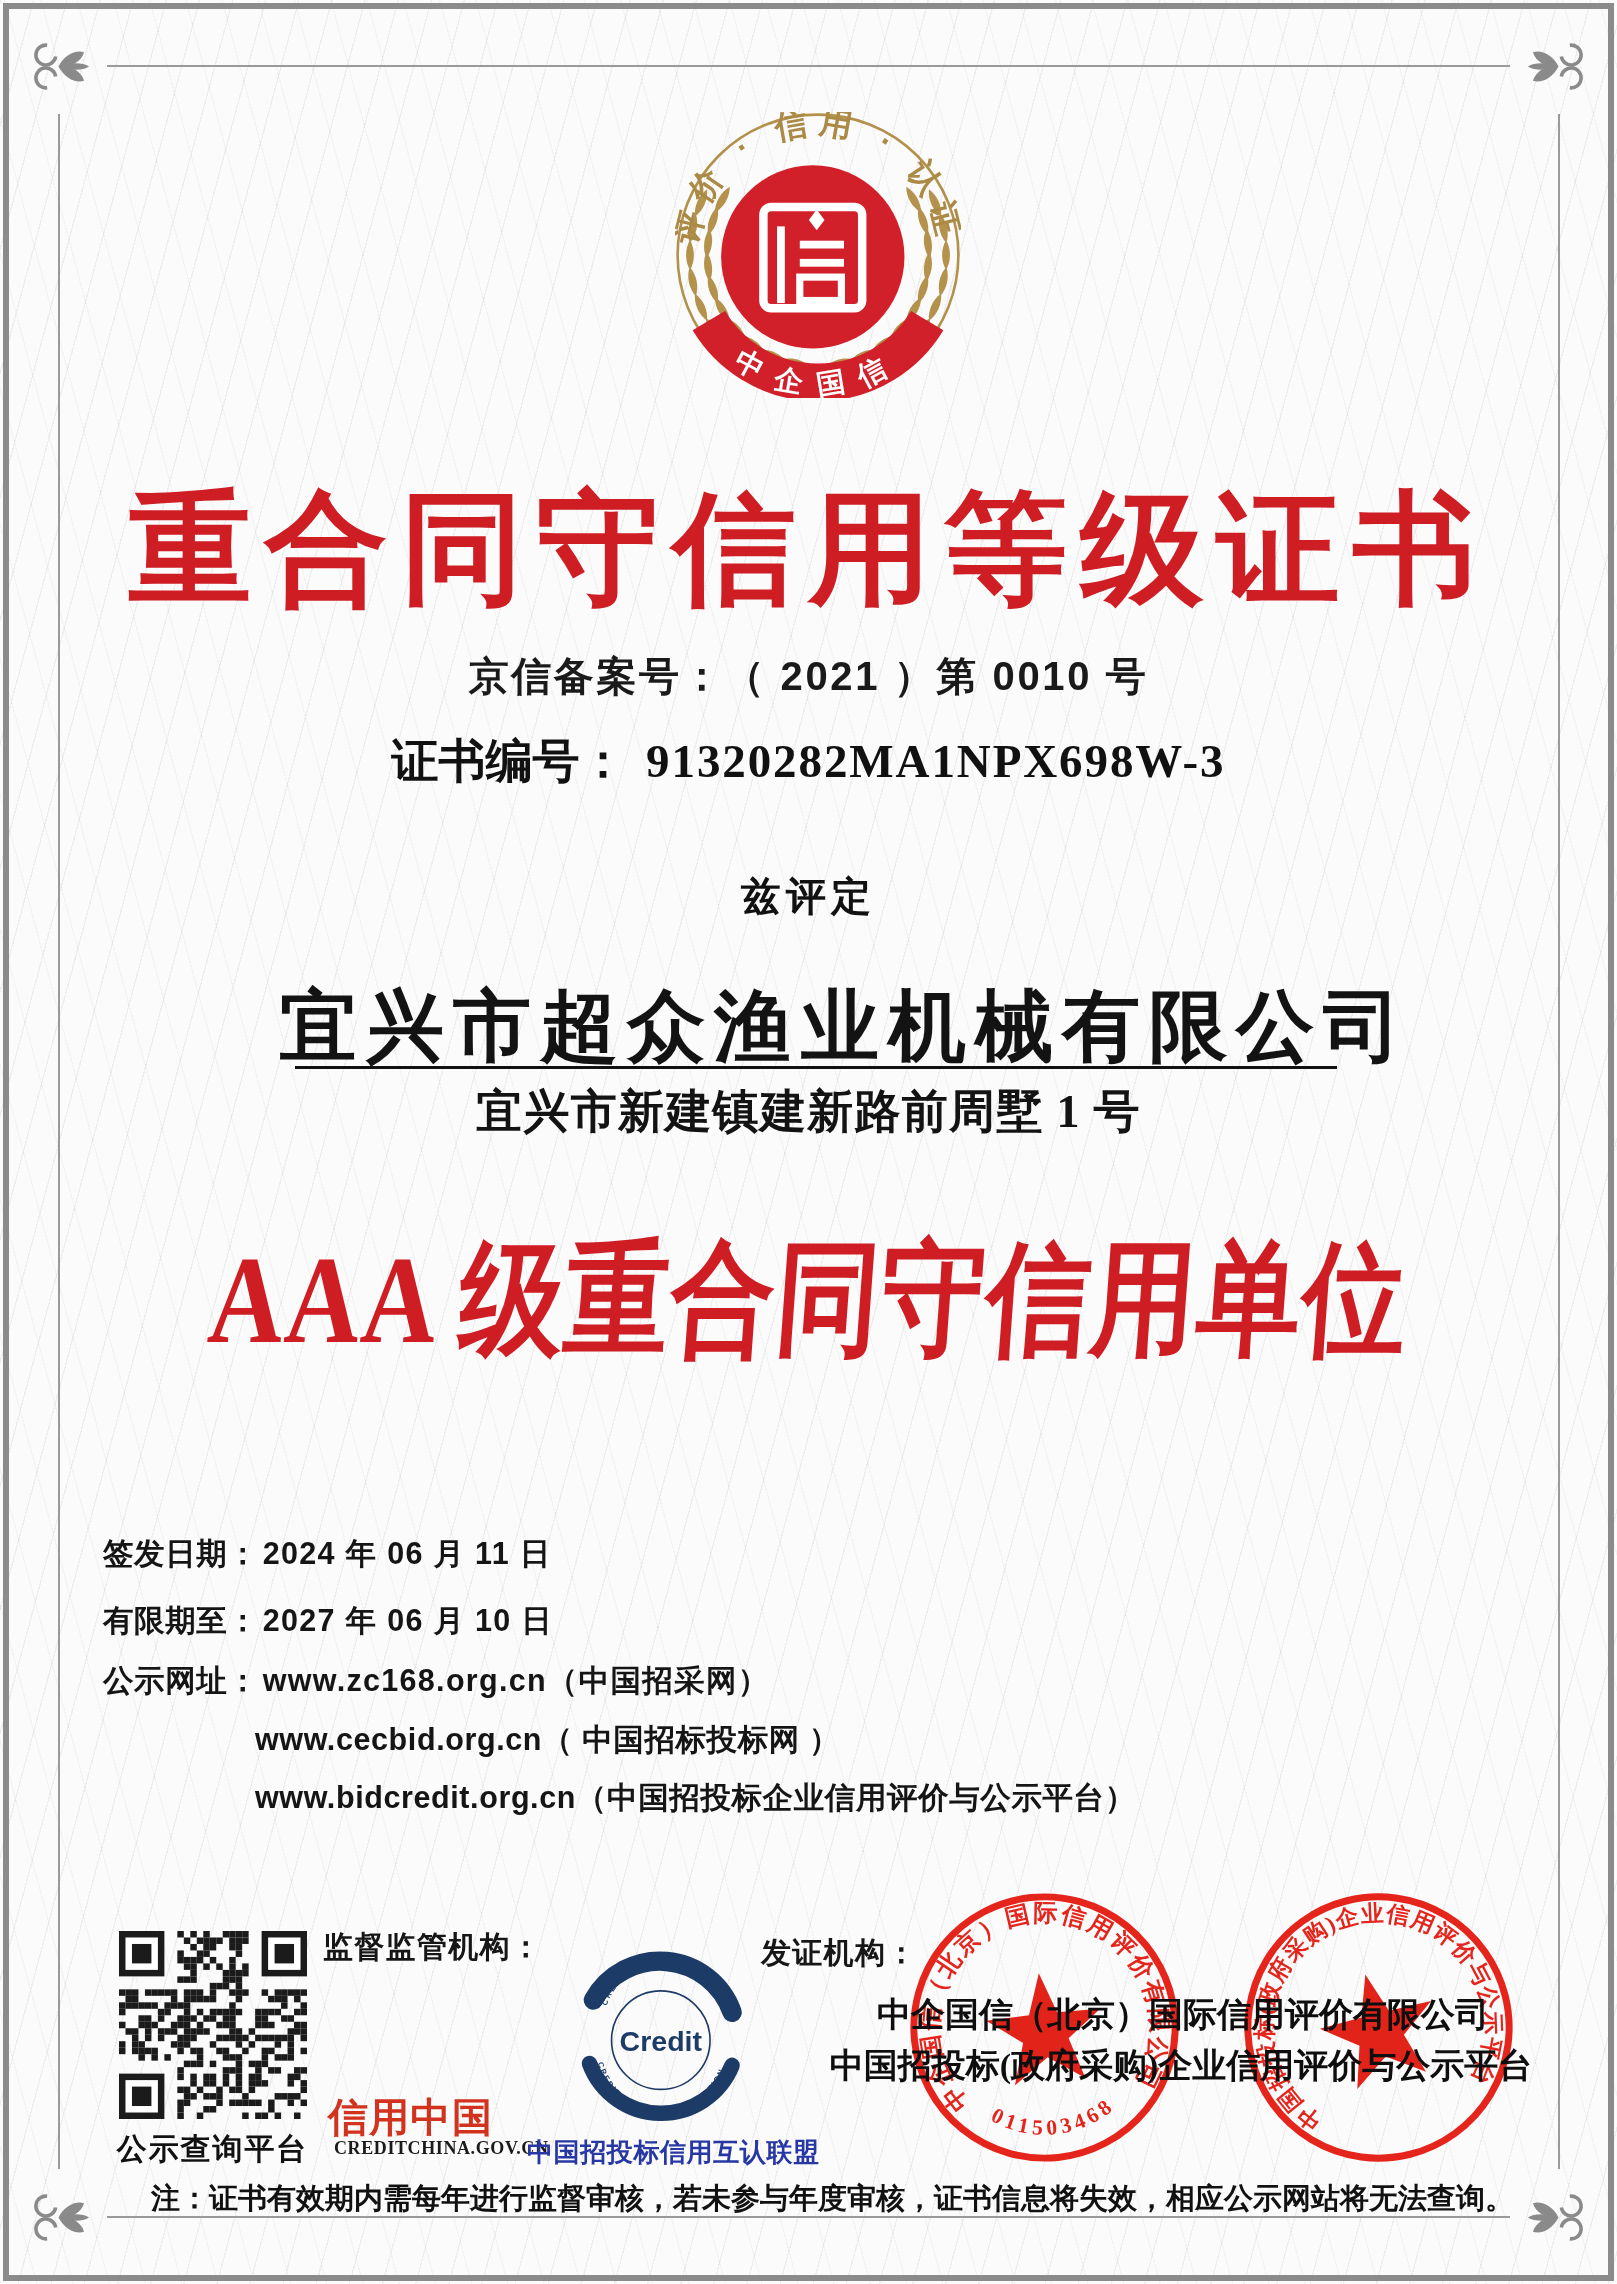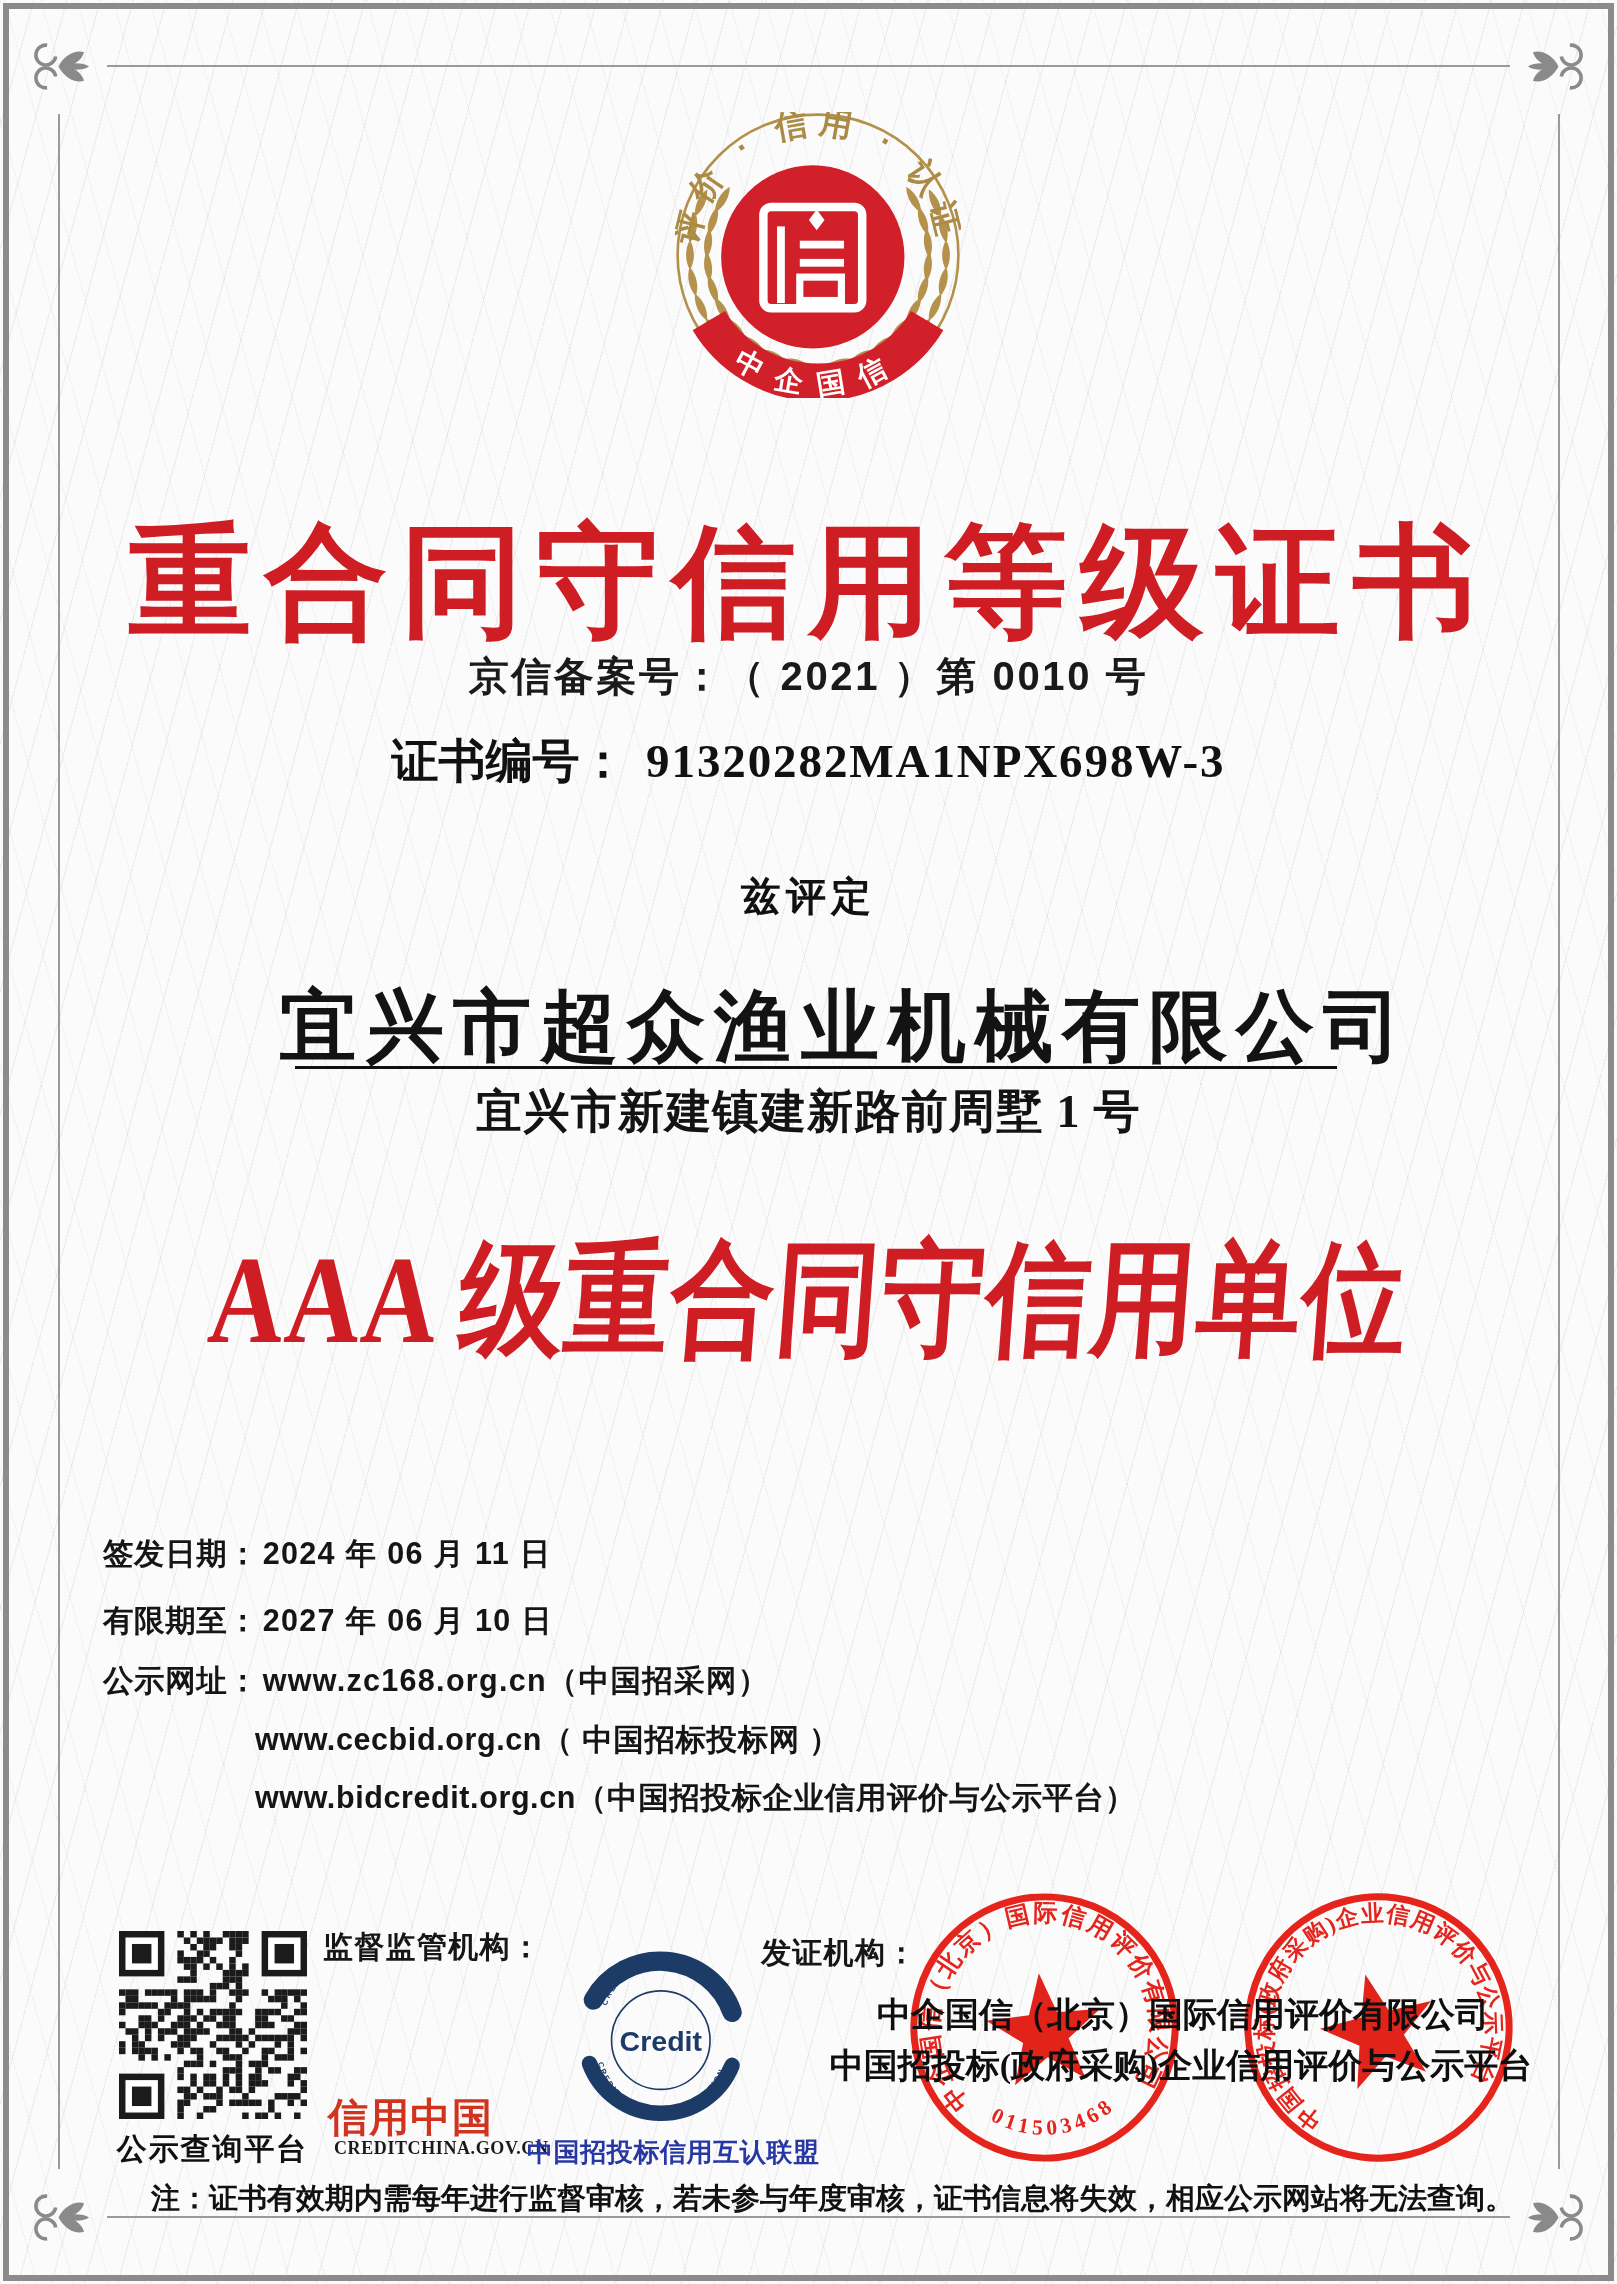--- a/index.html
+++ b/index.html
@@ -156,21 +156,21 @@
     </g>
     <path d="M52,320.9 A196,196 0 0 0 388,320.9" fill="none" stroke="#d2202a" stroke-width="58"></path>
     <text font-size="50" fill="#ab8a45" letter-spacing="14" font-family="'Liberation Sans','DejaVu Sans',sans-serif">
       <textPath href="#logo-arc" startOffset="50%" text-anchor="middle">评价 · 信用 · 认证</textPath>
     </text>
     <text font-size="44" fill="#ffffff" letter-spacing="26" font-family="'Liberation Sans','DejaVu Sans',sans-serif">
       <textPath href="#band-text-arc" startOffset="50%" text-anchor="middle">中企国信</textPath>
     </text>
   </svg>
 
-  <div class="center-line title" style="top:501px;font-family:Liberation Mono, monospace;">重合同守信用等级证书</div>
+  <div class="center-line title" style="top:468px;font-family:Liberation Mono, monospace;">重合同守信用等级证书</div>
 
   <div class="center-line record-line" style="top:649px;">
     <span>京信备案号：</span><span>（ 2021 ）第 0010 号</span>
   </div>
 
   <div class="center-line certno-line" style="top:730px;">
     <span>证书编号：</span><span style="margin-left:19.5px;letter-spacing:1.9px;">91320282MA1NPX698W-3</span>
   </div>
 
   <div class="center-line hereby" style="top:869px;">兹评定</div>

